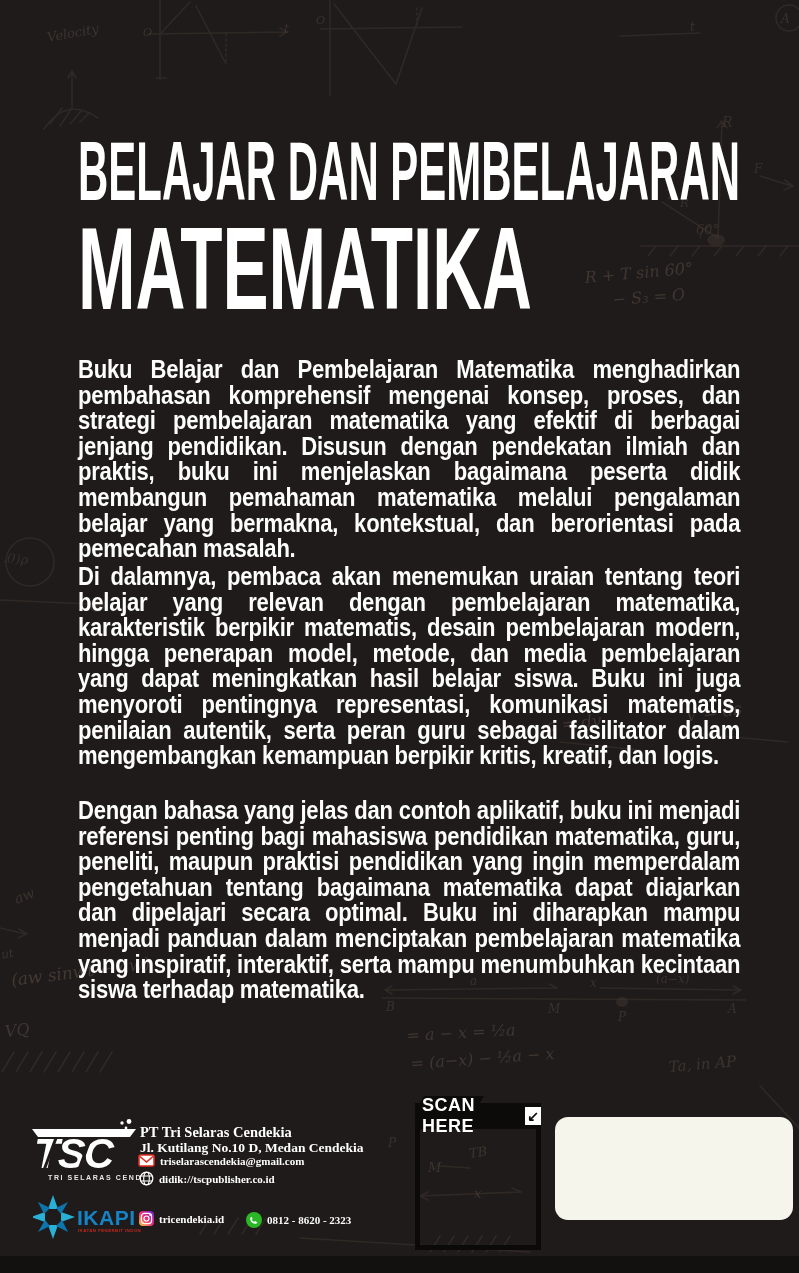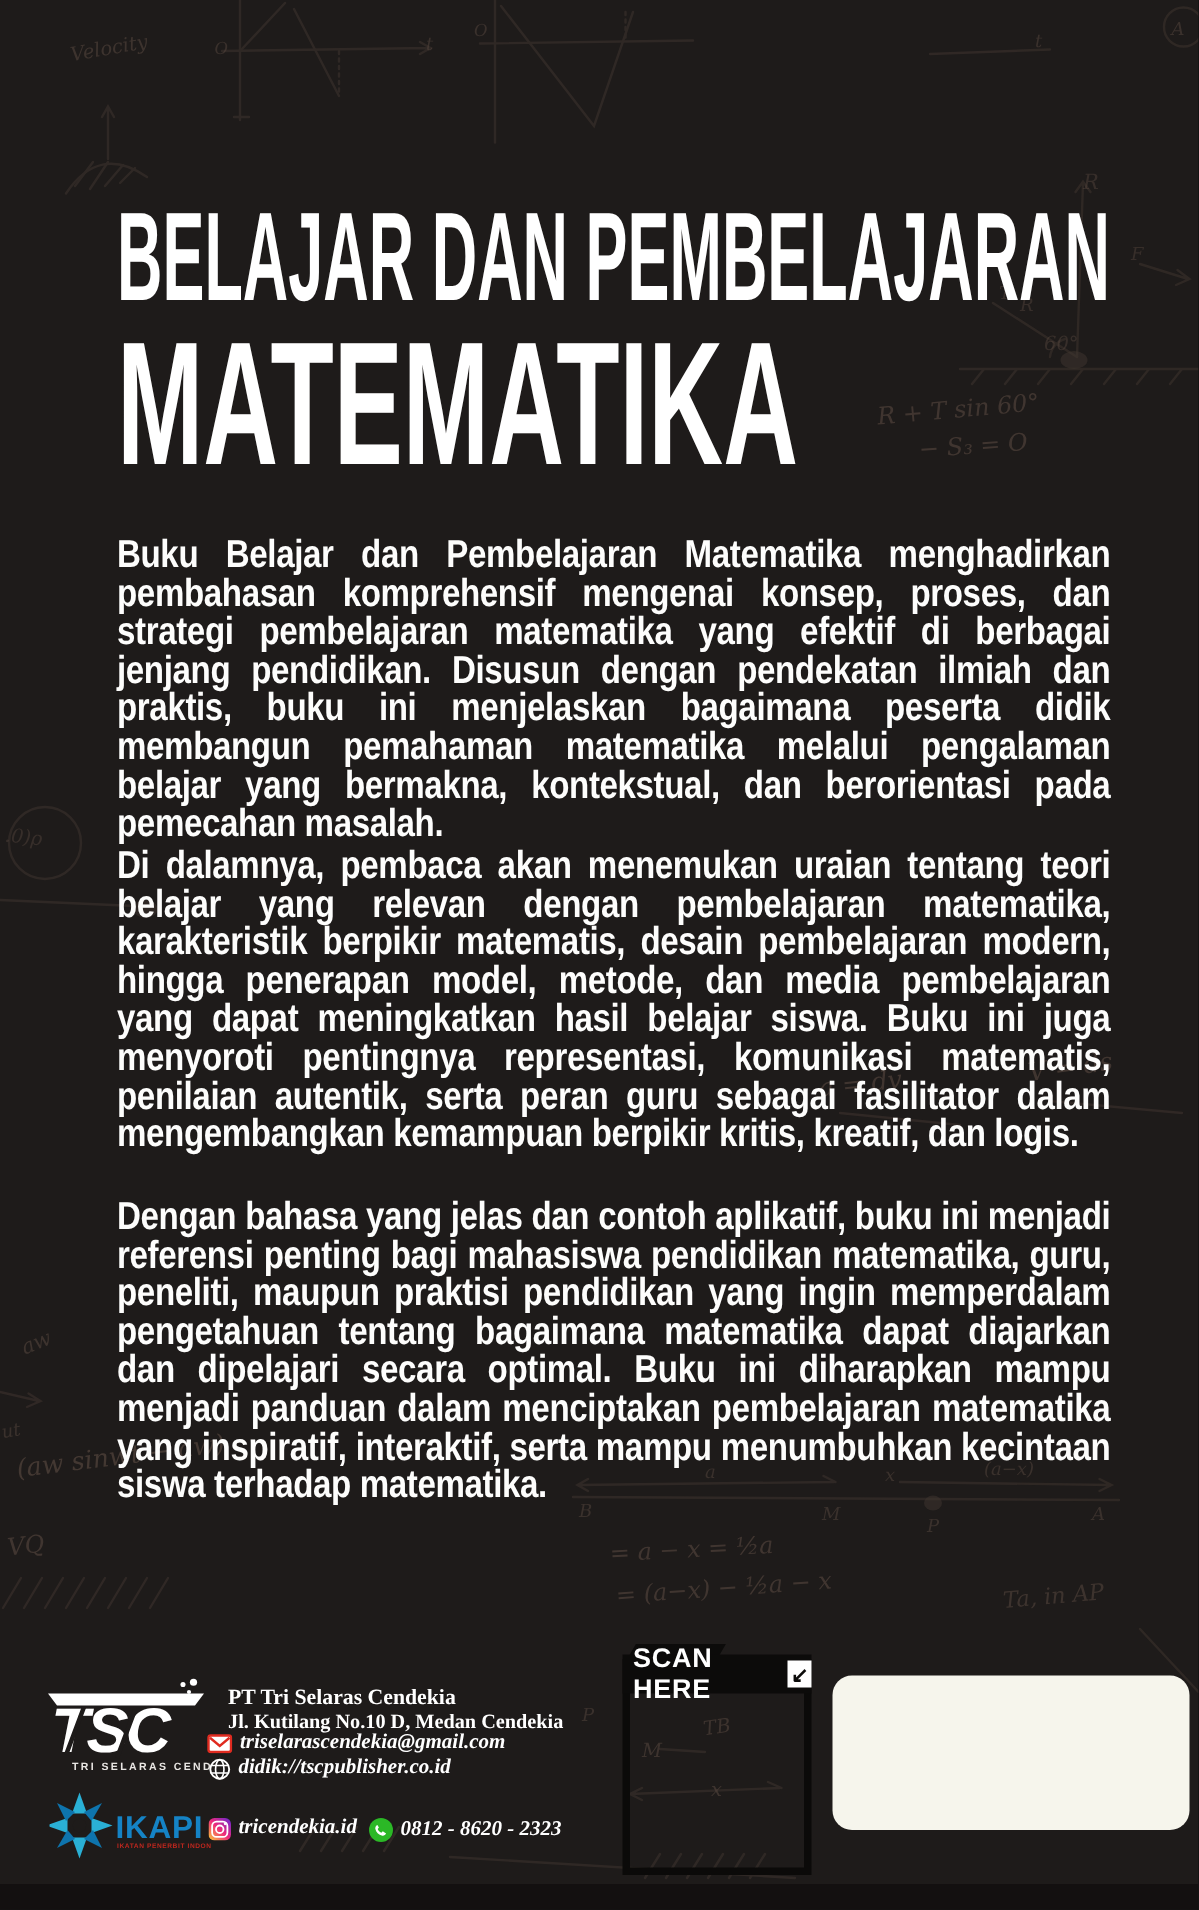--- a/index.html
+++ b/index.html
@@ -27,27 +27,27 @@
               display:flex;align-items:center;z-index:5;}
   .scan-label-text{color:#fff;font-weight:bold;font-size:18px;letter-spacing:0.5px;padding-left:7px;
                    font-family:"Liberation Sans",sans-serif;}
   .scan-arrow-box{width:18px;height:18px;background:#fff;margin-left:8px;display:flex;
                   align-items:center;justify-content:center;}
   .scan-arrow{color:#0c0b0a;font-size:14px;font-weight:bold;line-height:1;}
   .blank-card{position:absolute;left:555px;top:1117px;width:238px;height:103px;background:#f6f5ec;
               border-radius:13px;z-index:4;}
   
   .pub{position:absolute;z-index:5;color:#fff;font-family:"Liberation Serif",serif;font-weight:bold;
-       white-space:nowrap;margin-left:12px;}
+       white-space:nowrap;}
   .pub-name{left:140px;top:1124px;font-size:14.5px;}
   .pub-address{left:140px;top:1140px;font-size:13.5px;}
   .pub-row{position:absolute;z-index:5;display:flex;align-items:center;gap:5px;}
   .row-email{left:138px;top:1154px;} .row-web{left:139px;top:1171px;}
   .row-insta{left:139px;top:1187px;margin-top:24px;} .row-wa{left:246px;top:1212px;}
-  .pub-row span{color:#fff;font-family:"Liberation Serif",serif;font-weight:bold;font-size:14px;font-style:italic;}
+  .pub-row span{color:#fff;font-family:"Liberation Serif",serif;font-weight:bold;font-size:11px;}
   .pub-member{left:140px;top:1201px;font-size:19.5px;letter-spacing:0.2px;}
   .tsc-logo{position:absolute;left:26px;top:1118px;z-index:5;}
   .ikapi-logo{position:absolute;left:33px;top:1194px;z-index:5;}
   .bottom-band{position:absolute;left:0;top:1256px;width:799px;height:17px;background:#131010;z-index:6;}
 </style>
 </head>
 <body>
 
 <div class="page">
 

